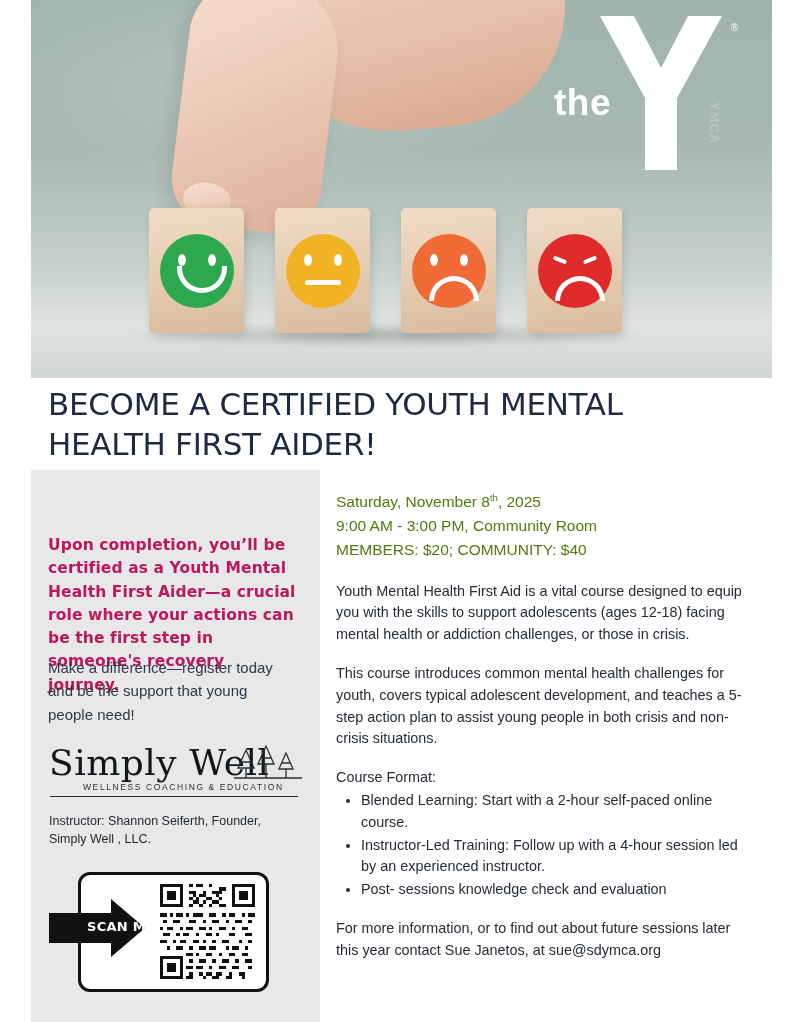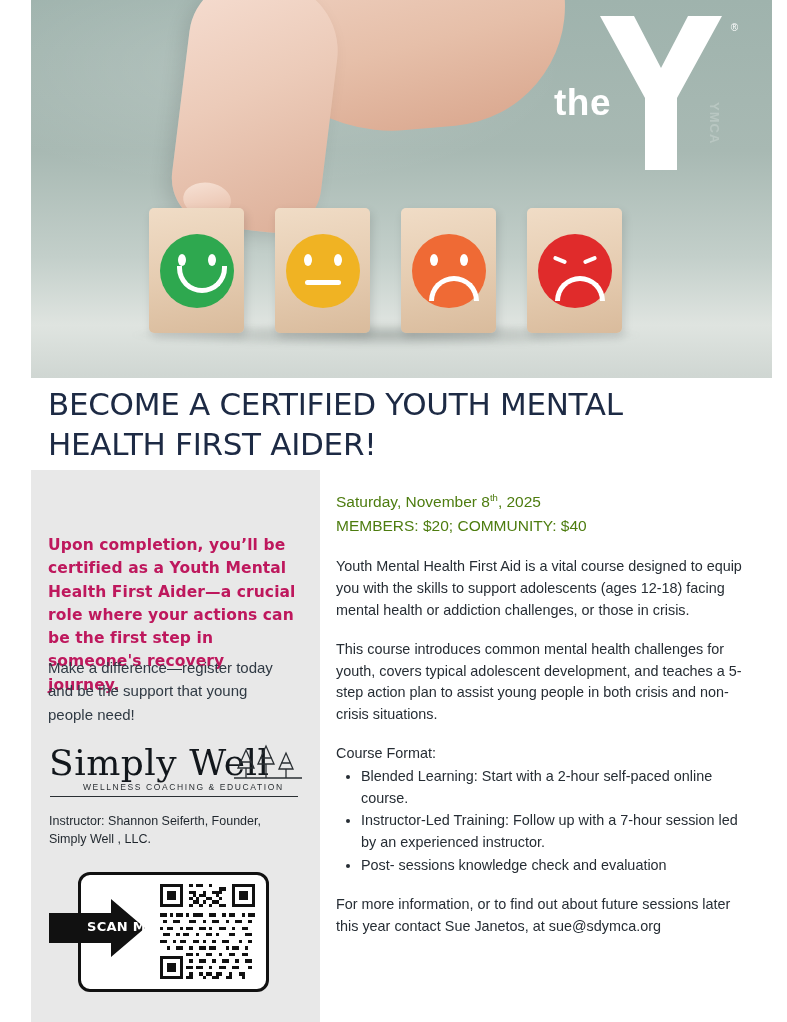--- a/index.html
+++ b/index.html
@@ -556,28 +556,29 @@
           <rect x="16" y="28" width="2" height="1"></rect>
             <rect x="20" y="28" width="2" height="1"></rect>
           <rect x="25" y="28" width="1" height="1"></rect>
         </g>
       </svg>
     </div>
   </div>
 
   <div class="right-col">
     <div class="detail-line"><span>Saturday, November 8</span><sup>th</sup><span>, 2025</span></div>
+    <div class="detail-line">9:00 AM - 3:00 PM, Community Room</div>
     <div class="detail-line">MEMBERS: $20; COMMUNITY: $40</div>
 
     <div class="body-p">Youth Mental Health First Aid is a vital course designed to equip you with the skills to support adolescents (ages 12-18) facing mental health or addiction challenges, or those in crisis.</div>
     <div class="body-p">This course introduces common mental health challenges for youth, covers typical adolescent development, and teaches a 5-step action plan to assist young people in both crisis and non-crisis situations.</div>
 
     <div class="body-p tight">Course Format:</div>
     <ul class="course-list">
       <li>Blended Learning: Start with a 2-hour self-paced online course.</li>
-      <li>Instructor-Led Training: Follow up with a 7-hour session led by an experienced instructor.</li>
+      <li>Instructor-Led Training: Follow up with a 4-hour session led by an experienced instructor.</li>
       <li>Post- sessions knowledge check and evaluation</li>
     </ul>
 
     <div class="footer-p">For more information, or to find out about future sessions later this year contact Sue Janetos, at sue@sdymca.org</div>
   </div>
 
 </div>
 
 </body></html>

